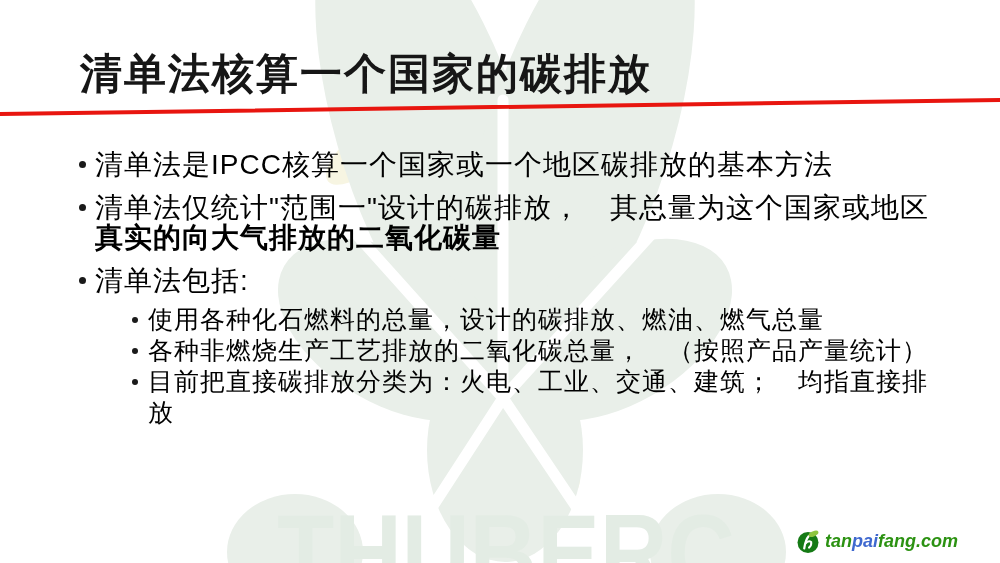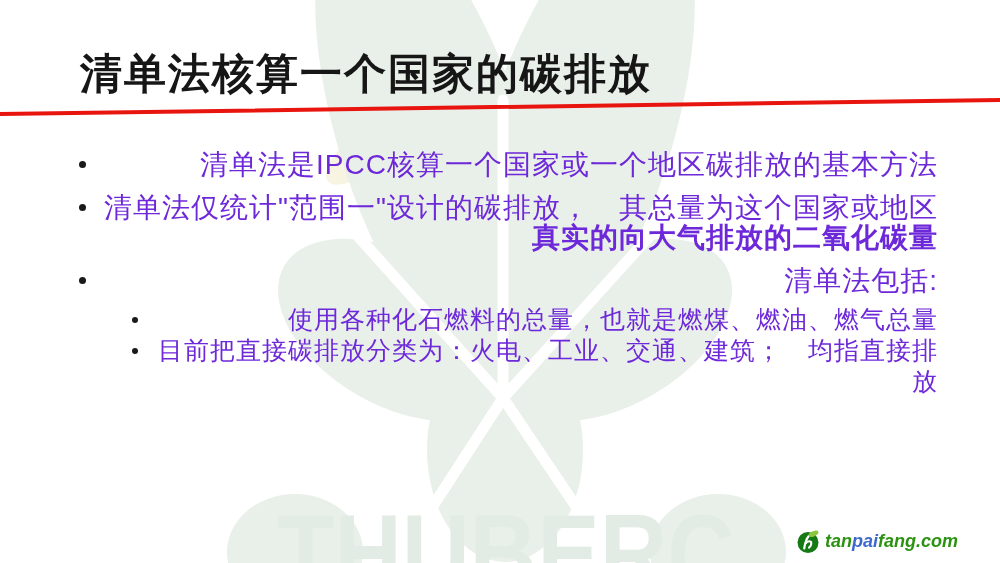--- a/index.html
+++ b/index.html
@@ -12,21 +12,21 @@
 
   
   .title { position:absolute; left:80px; top:48px; z-index:2;
            font-size:42px; line-height:52px; letter-spacing:2px; color:#161616;
            font-weight:700; white-space:nowrap; }
   .title-underline { position:absolute; left:-4px; top:105px; width:1008px; height:4px;
            z-index:2; transform:rotate(-0.8deg); transform-origin:center; border-radius:2px; }
 
   
   .content { position:absolute; left:78px; top:150px; width:860px; z-index:2;
-             list-style:none; margin:0; padding:0; color:#6d28d9;text-align:right; }
+             list-style:none; margin:0; padding:0; color:#000000; }
   .l1 { position:relative; font-size:28px; line-height:30px; letter-spacing:1px;
         padding-left:17px; margin:0 0 13px 0; }
   .l1 > .btxt { white-space:pre-wrap; }
   .l1::before { content:""; position:absolute; left:1px; top:11px; width:7px; height:7px;
         border-radius:50%; background:#1a1a1a; }
   .line2 { display:block; white-space:pre-wrap;font-weight:bold; }
   .sub { list-style:none; margin:8px 0 0 0; padding:0 0 0 35px; }
   .l2 { position:relative; font-size:25px; line-height:31px; letter-spacing:1px;
         padding-left:18px; margin:0; }
   .l2 > .btxt { white-space:pre-wrap; }
@@ -85,21 +85,24 @@
 
     <li class="l1">
       <span class="btxt">清单法仅统计"范围一"设计的碳排放，　其总量为这个国家或地区</span>
       <span class="line2">真实的向大气排放的二氧化碳量</span>
     </li>
 
     <li class="l1 grp-gap">
       <span class="btxt">清单法包括:</span>
       <ul class="sub">
         <li class="l2">
-          <span class="btxt">使用各种化石燃料的总量，也就是燃煤、燃油、燃气总量</span>
+          <span class="btxt">使用各种化石燃料的总量，设计的碳排放、燃油、燃气总量</span>
+        </li>
+        <li class="l2">
+          <span class="btxt">各种非燃烧生产工艺排放的二氧化碳总量，　（按照产品产量统计）</span>
         </li>
         <li class="l2">
           <span class="btxt">目前把直接碳排放分类为：火电、工业、交通、建筑；　均指直接排放</span>
         </li>
       </ul>
     </li>
 
 
   </ul>
 

